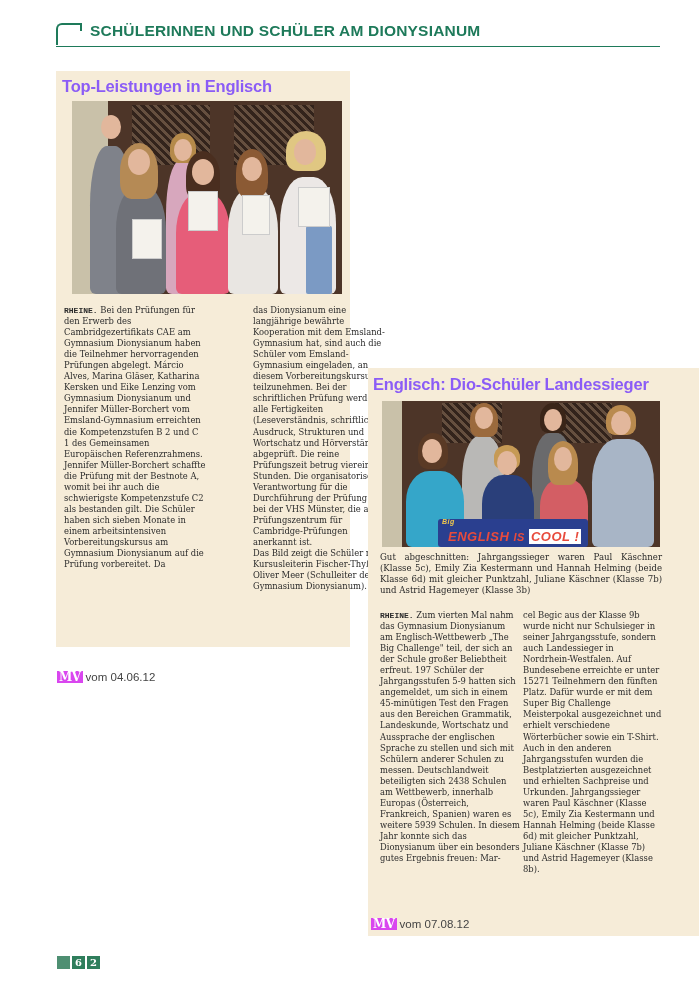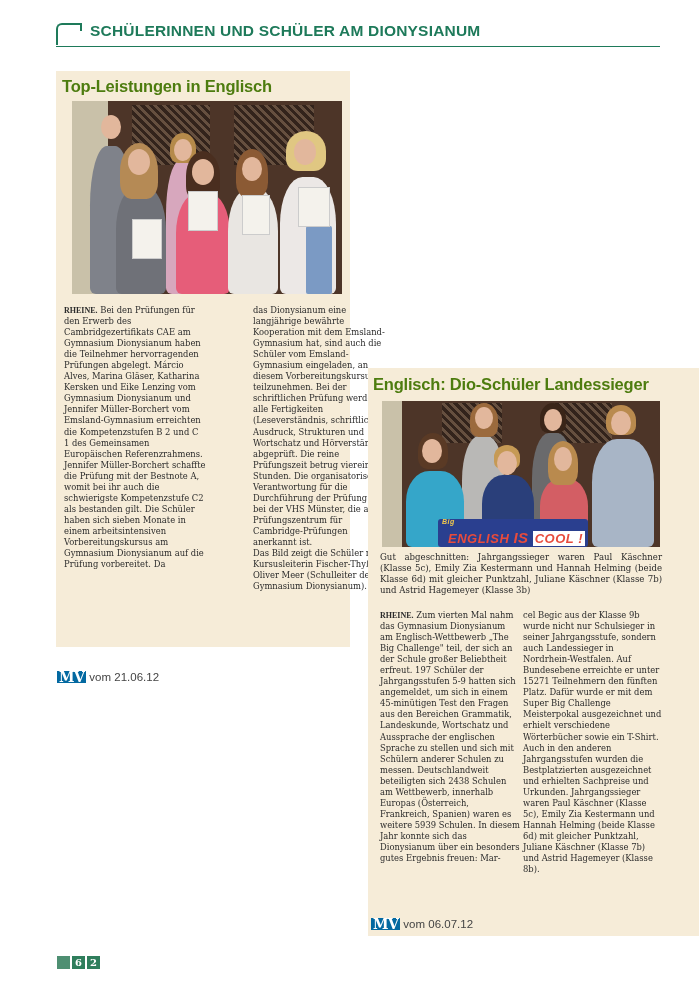--- a/index.html
+++ b/index.html
@@ -7,45 +7,45 @@
 
   
   .page-header { position: absolute; left: 56px; top: 20px; width: 604px; height: 26px; }
   .header-tab { position: absolute; left: 0; top: 3px; width: 24px; height: 22px; border-left: 2px solid #1e7a5a; border-top: 2px solid #1e7a5a; border-top-left-radius: 6px; box-sizing: border-box; }
   .header-tab::after { content: ""; position: absolute; right: -2px; top: -2px; width: 2px; height: 8px; background: #1e7a5a; }
   .header-title { position: absolute; left: 34px; top: 2px; font-family: "Liberation Sans", sans-serif; font-weight: bold; font-size: 15.5px; letter-spacing: 0.2px; color: #1e7a5a; white-space: nowrap; }
   .header-rule { position: absolute; left: 0; right: 0; bottom: -1px; height: 1px; background: #1e7a5a; }
 
   
   .clip { position: absolute; background: #f6ecd8; box-sizing: border-box; }
-  .clip-headline { font-family: "Liberation Sans", sans-serif; font-weight: bold; color: #4d7c0f; white-space: nowrap; letter-spacing: -0.2px; }
+  .clip-headline { font-family: "Liberation Sans", sans-serif; font-weight: bold; color: #8b5cf6; white-space: nowrap; letter-spacing: -0.2px; }
   .photo { position: absolute; overflow: hidden; background: #4a3a30; }
 
   .col { position: absolute; font-family: "DejaVu Serif", serif; color: #2b2b2b; font-size: 8.4px; line-height: 11.05px; }
   .col p { margin: 0; }
-  .dateline { font-family: Liberation Serif, serif; font-weight: bold; font-size: 8px; text-align: right; }
+  .dateline { font-family: Liberation Mono, monospace; font-weight: bold; font-size: 8px; text-align: right; }
 
   
   #art1 { left: 56px; top: 71px; width: 294px; height: 576px; }
   #art1 .clip-headline { position: absolute; left: 6px; top: 6px; font-size: 16.5px; }
   #art1 .photo { left: 16px; top: 30px; width: 270px; height: 193px; }
   #art1 .col1 { left: 8px; top: 234px; width: 142px; }
   #art1 .col2 { left: 153px; top: 234px; width: 140px; margin-left: 44px; }
 
   
   #art2 { left: 368px; top: 332px; width: 344px; height: 568px; margin-top: 36px; }
   #art2 .clip-headline { position: absolute; left: 5px; top: 7px; font-size: 16.5px; }
   #art2 .photo { left: 14px; top: 33px; width: 278px; height: 146px; }
   #art2 .caption { position: absolute; left: 12px; top: 184px; width: 282px; font-family: "DejaVu Serif", serif; font-size: 8.6px; line-height: 11px; color: #2b2b2b; text-align: justify; }
   #art2 .col1 { left: 12px; top: 242px; width: 140px; }
   #art2 .col2 { left: 155px; top: 242px; width: 140px; }
 
   
   .source { position: absolute; display: flex; align-items: center; gap: 3px; }
-  .mv-badge { background: #0369a1; color: #fff; font-family: "DejaVu Serif", serif; font-weight: bold; font-size: 14px; padding: 1px 2px; line-height: 10px; letter-spacing: -0.5px; }
+  .mv-badge { background: #d946ef; color: #fff; font-family: "DejaVu Serif", serif; font-weight: bold; font-size: 12px; padding: 1px 2px; line-height: 10px; letter-spacing: -0.5px; }
   .source-date { font-family: "Liberation Sans", sans-serif; font-size: 11.5px; color: #444; }
 
   
   .page-num { position: absolute; left: 57px; top: 956px; display: flex; gap: 2px; }
   .pn-box { width: 13px; height: 13px; background: #2f7e5c; color: #fff; font-family: "DejaVu Serif", serif; font-weight: bold; font-size: 10px; line-height: 13px; text-align: center; }
   .pn-box.blank { background: #4e8f72; }
 
   
   .door { position: absolute; background: #4d3528; }
   .grille { position: absolute; background: repeating-linear-gradient(45deg, #2e2019 0 3px, #6a5443 3px 6px); opacity: 0.85; }
@@ -107,21 +107,21 @@
     <p><span class="dateline">RHEINE.</span> <span>Bei den Prüfungen für den Erwerb des Cambridgezertifikats CAE am Gymnasium Dionysianum haben die Teilnehmer hervorragenden Prüfungen abgelegt. Márcio Alves, Marina Gläser, Katharina Kersken und Eike Lenzing vom Gymnasium Dionysianum und Jennifer Müller-Borchert vom Emsland-Gymnasium erreichten die Kompetenzstufen B 2 und C 1 des Gemeinsamen Europäischen Referenzrahmens. Jennifer Müller-Borchert schaffte die Prüfung mit der Bestnote A, womit bei ihr auch die schwierigste Kompetenzstufe C2 als bestanden gilt. Die Schüler haben sich sieben Monate in einem arbeitsintensiven Vorbereitungskursus am Gymnasium Dionysianum auf die Prüfung vorbereitet. Da</span></p>
   </div>
   <div class="col col2">
     <p>das Dionysianum eine langjährige bewährte Kooperation mit dem Emsland-Gymnasium hat, sind auch die Schüler vom Emsland-Gymnasium eingeladen, an diesem Vorbereitungskursus teilzunehmen. Bei der schriftlichen Prüfung werden alle Fertigkeiten (Leseverständnis, schriftlicher Ausdruck, Strukturen und Wortschatz und Hörverständnis) abgeprüft. Die reine Prüfungszeit betrug viereinhalb Stunden. Die organisatorische Verantwortung für die Durchführung der Prüfung lag bei der VHS Münster, die als Prüfungszentrum für Cambridge-Prüfungen anerkannt ist.</p>
     <p>Das Bild zeigt die Schüler mit Kursusleiterin Fischer-Thyßen Oliver Meer (Schulleiter des Gymnasium Dionysianum).</p>
   </div>
 </div>
 
 <div class="source" style="left:57px;top:671px;">
   <span class="mv-badge">MV</span>
-  <span class="source-date">vom 21.06.12</span>
+  <span class="source-date">vom 04.06.12</span>
 </div>
 
 <div class="clip" id="art2">
   <div class="clip-headline">Englisch: Dio-Schüler Landessieger</div>
   <div class="photo" title="Gruppenfoto: Schüler mit Banner 'English is cool!'">
     <div class="wall" style="left:0;top:0;width:20px;height:146px;"></div>
     <div class="door" style="left:20px;top:0;width:258px;height:146px;"></div>
     <div class="grille" style="left:60px;top:2px;width:60px;height:40px;"></div>
     <div class="grille" style="left:170px;top:2px;width:60px;height:40px;"></div>
 
@@ -143,35 +143,35 @@
     <div class="hair" style="left:112px;top:44px;width:26px;height:24px;background:#c69a55;"></div>
     <div class="head" style="left:115px;top:50px;width:20px;height:24px;"></div>
     <div class="person" style="left:158px;top:78px;width:48px;height:68px;background:#d35e64;"></div>
     <div class="hair" style="left:166px;top:40px;width:30px;height:44px;background:#b98a4e;"></div>
     <div class="head" style="left:172px;top:46px;width:18px;height:24px;"></div>
 
     <div class="banner" style="left:56px;top:118px;width:150px;height:28px;"></div>
     <div class="banner-text" style="left:60px;top:117px;font-size:7px;color:#f2c94c;">Big</div>
     <div class="banner-text" style="left:66px;top:128px;font-size:13px;">
       <span>ENGLISH</span>
-      <span style="font-size:15px;">IS</span>
+      <span style="font-size:11px;">IS</span>
       <span class="cool">COOL !</span>
     </div>
   </div>
   <div class="caption">Gut abgeschnitten: Jahrgangssieger waren Paul Käschner (Klasse 5c), Emily Zia Kestermann und Hannah Helming (beide Klasse 6d) mit gleicher Punktzahl, Juliane Käschner (Klasse 7b) und Astrid Hagemeyer (Klasse 3b)</div>
   <div class="col col1">
     <p><span class="dateline">RHEINE.</span> <span>Zum vierten Mal nahm das Gymnasium Dionysianum am Englisch-Wettbewerb „The Big Challenge" teil, der sich an der Schule großer Beliebtheit erfreut. 197 Schüler der Jahrgangsstufen 5-9 hatten sich angemeldet, um sich in einem 45-minütigen Test den Fragen aus den Bereichen Grammatik, Landeskunde, Wortschatz und Aussprache der englischen Sprache zu stellen und sich mit Schülern anderer Schulen zu messen. Deutschlandweit beteiligten sich 2438 Schulen am Wettbewerb, innerhalb Europas (Österreich, Frankreich, Spanien) waren es weitere 5939 Schulen. In diesem Jahr konnte sich das Dionysianum über ein besonders gutes Ergebnis freuen: Mar-</span></p>
   </div>
   <div class="col col2">
     <p>cel Begic aus der Klasse 9b wurde nicht nur Schulsieger in seiner Jahrgangsstufe, sondern auch Landessieger in Nordrhein-Westfalen. Auf Bundesebene erreichte er unter 15271 Teilnehmern den fünften Platz. Dafür wurde er mit dem Super Big Challenge Meisterpokal ausgezeichnet und erhielt verschiedene Wörterbücher sowie ein T-Shirt. Auch in den anderen Jahrgangsstufen wurden die Bestplatzierten ausgezeichnet und erhielten Sachpreise und Urkunden. Jahrgangssieger waren Paul Käschner (Klasse 5c), Emily Zia Kestermann und Hannah Helming (beide Klasse 6d) mit gleicher Punktzahl, Juliane Käschner (Klasse 7b) und Astrid Hagemeyer (Klasse 8b).</p>
   </div>
 </div>
 
 <div class="source" style="left:371px;top:918px;">
   <span class="mv-badge">MV</span>
-  <span class="source-date">vom 06.07.12</span>
+  <span class="source-date">vom 07.08.12</span>
 </div>
 
 <div class="page-num">
   <div class="pn-box blank"></div>
   <div class="pn-box">6</div>
   <div class="pn-box">2</div>
 </div>
 
 </body></html>

